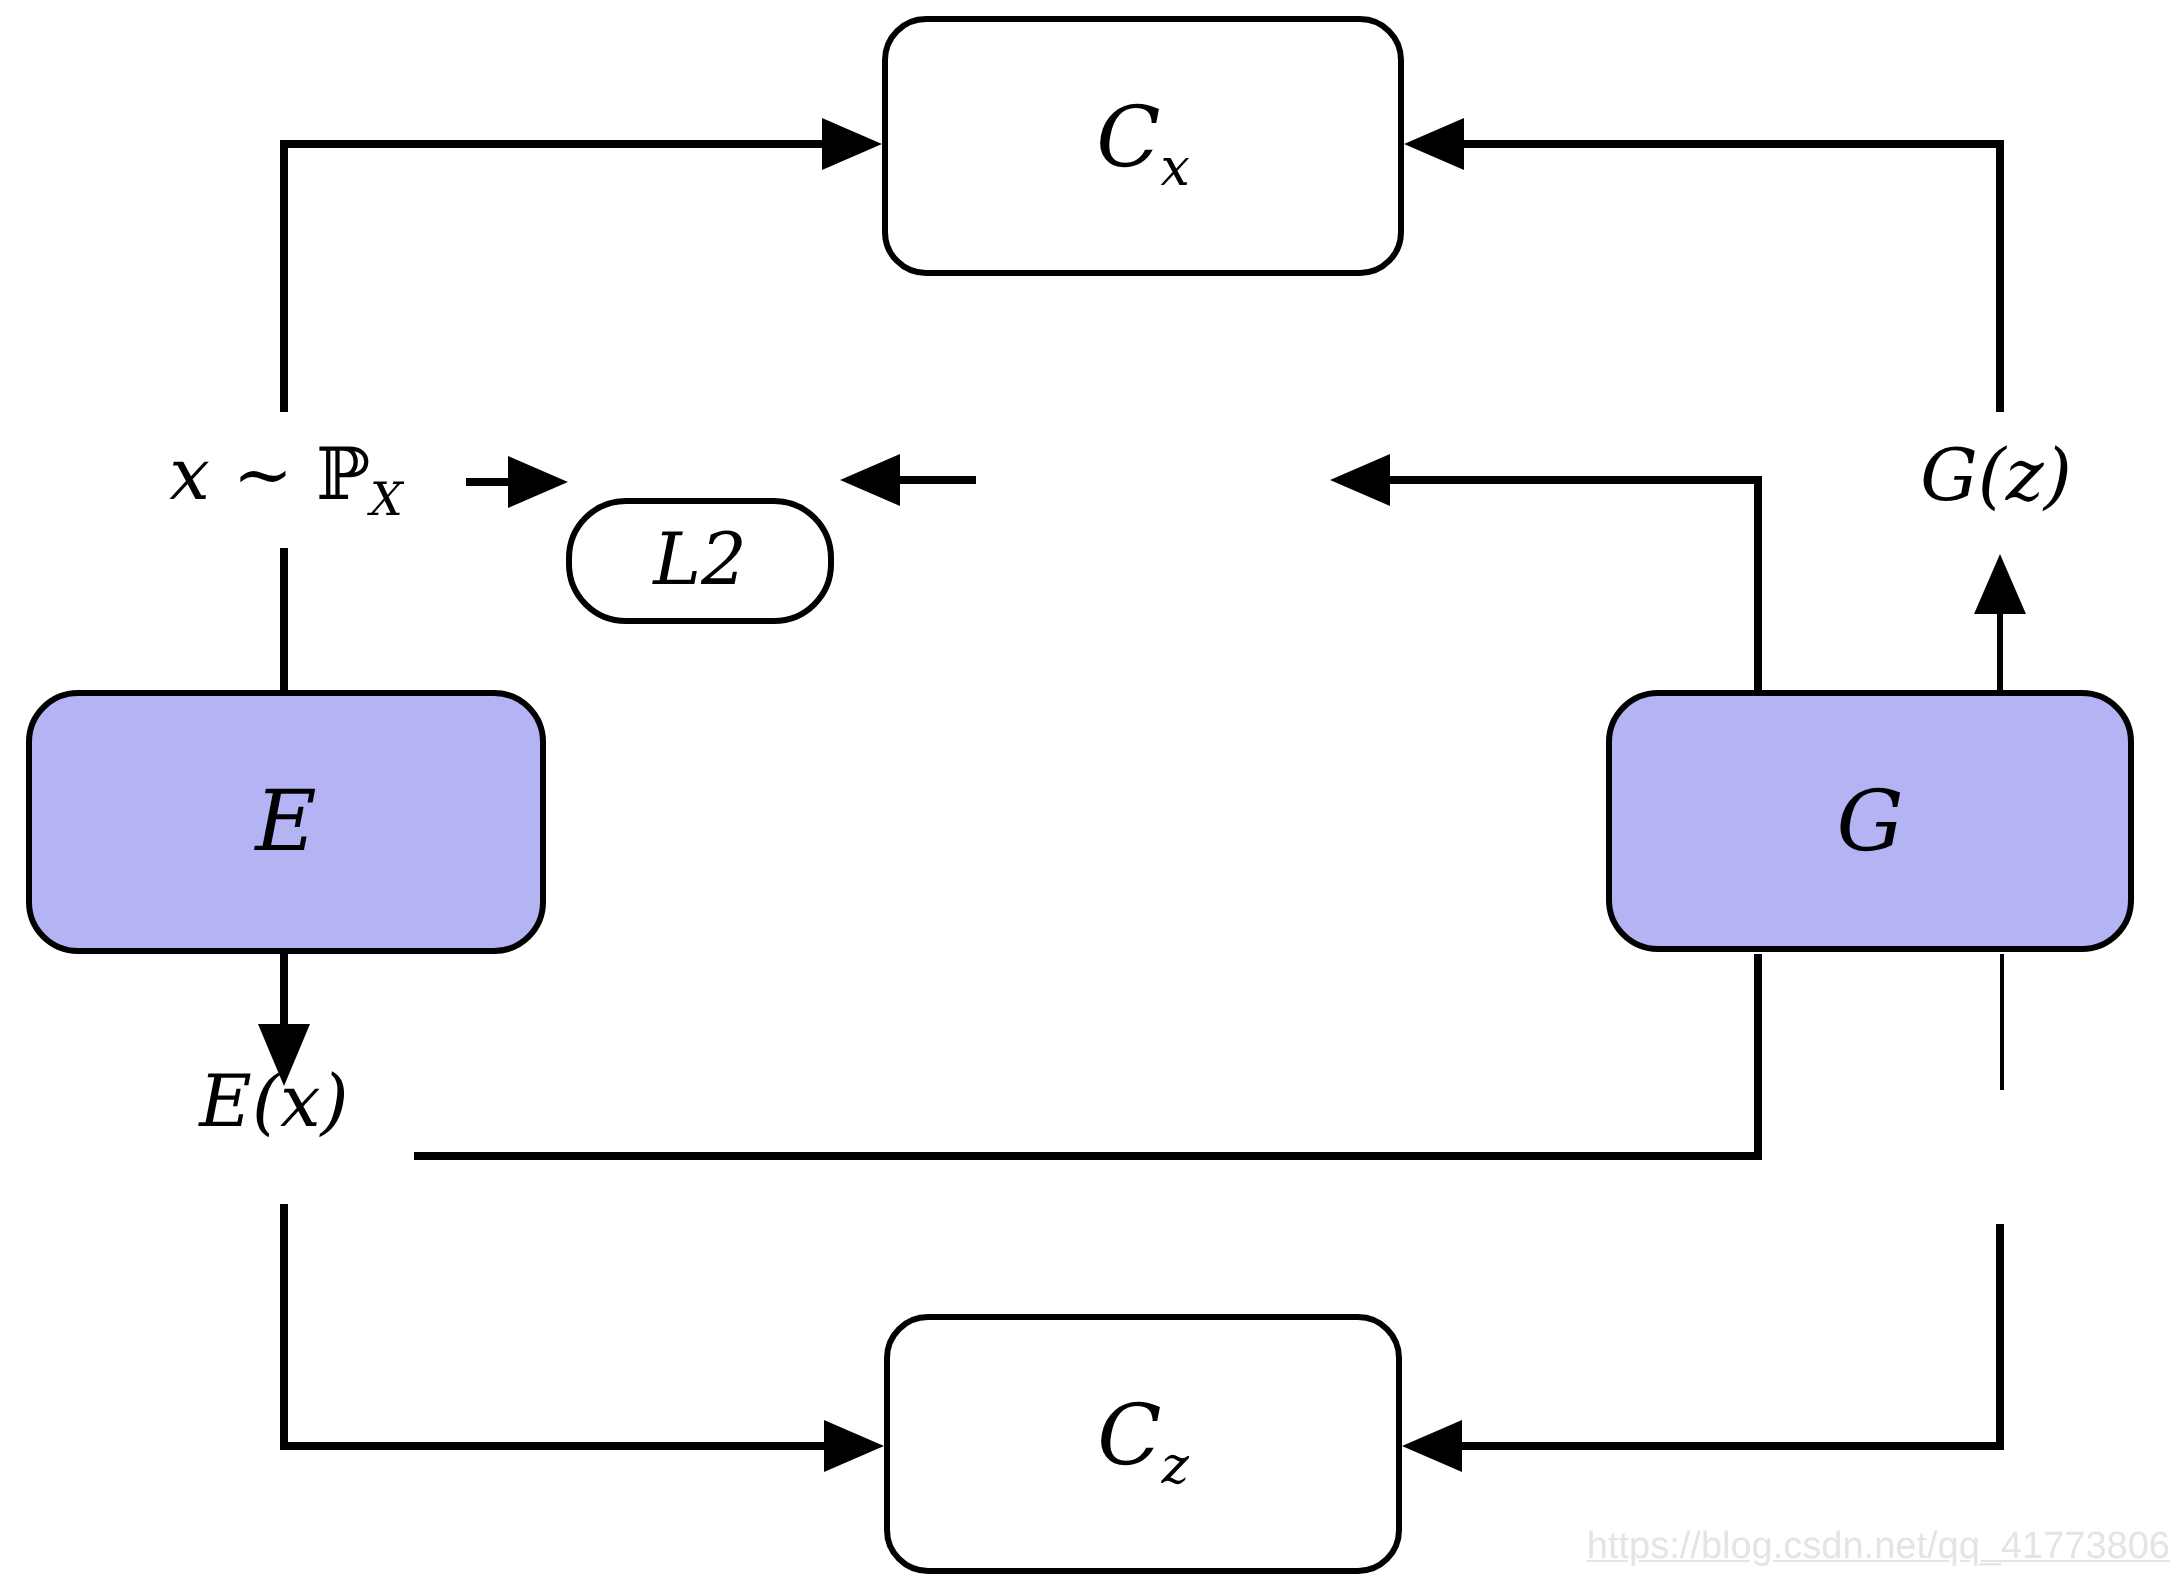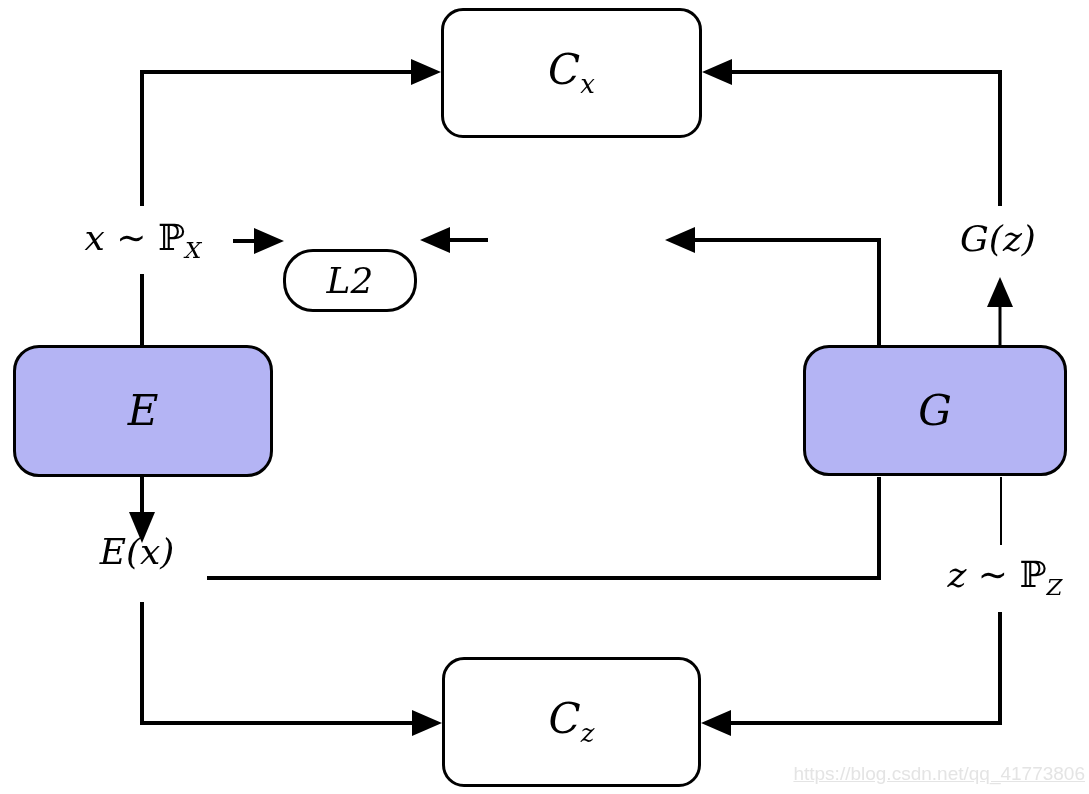--- a/index.html
+++ b/index.html
@@ -160,21 +160,16 @@
     <span>x</span>
     <span class="bb">∼</span>
     <span class="bb">ℙ</span><sub>X</sub>
   </div>
 
 
   <div class="mathlabel lbl-gz">G(z)</div>
 
   <div class="mathlabel lbl-ex">E(x)</div>
 
-  <div class="mathlabel lbl-z-pz">
-    <span>z</span>
-    <span class="bb">∼</span>
-    <span class="bb">ℙ</span><sub>Z</sub>
-  </div>
 
   <div class="watermark">https://blog.csdn.net/qq_41773806</div>
 
 </div>
 
 </body></html>

